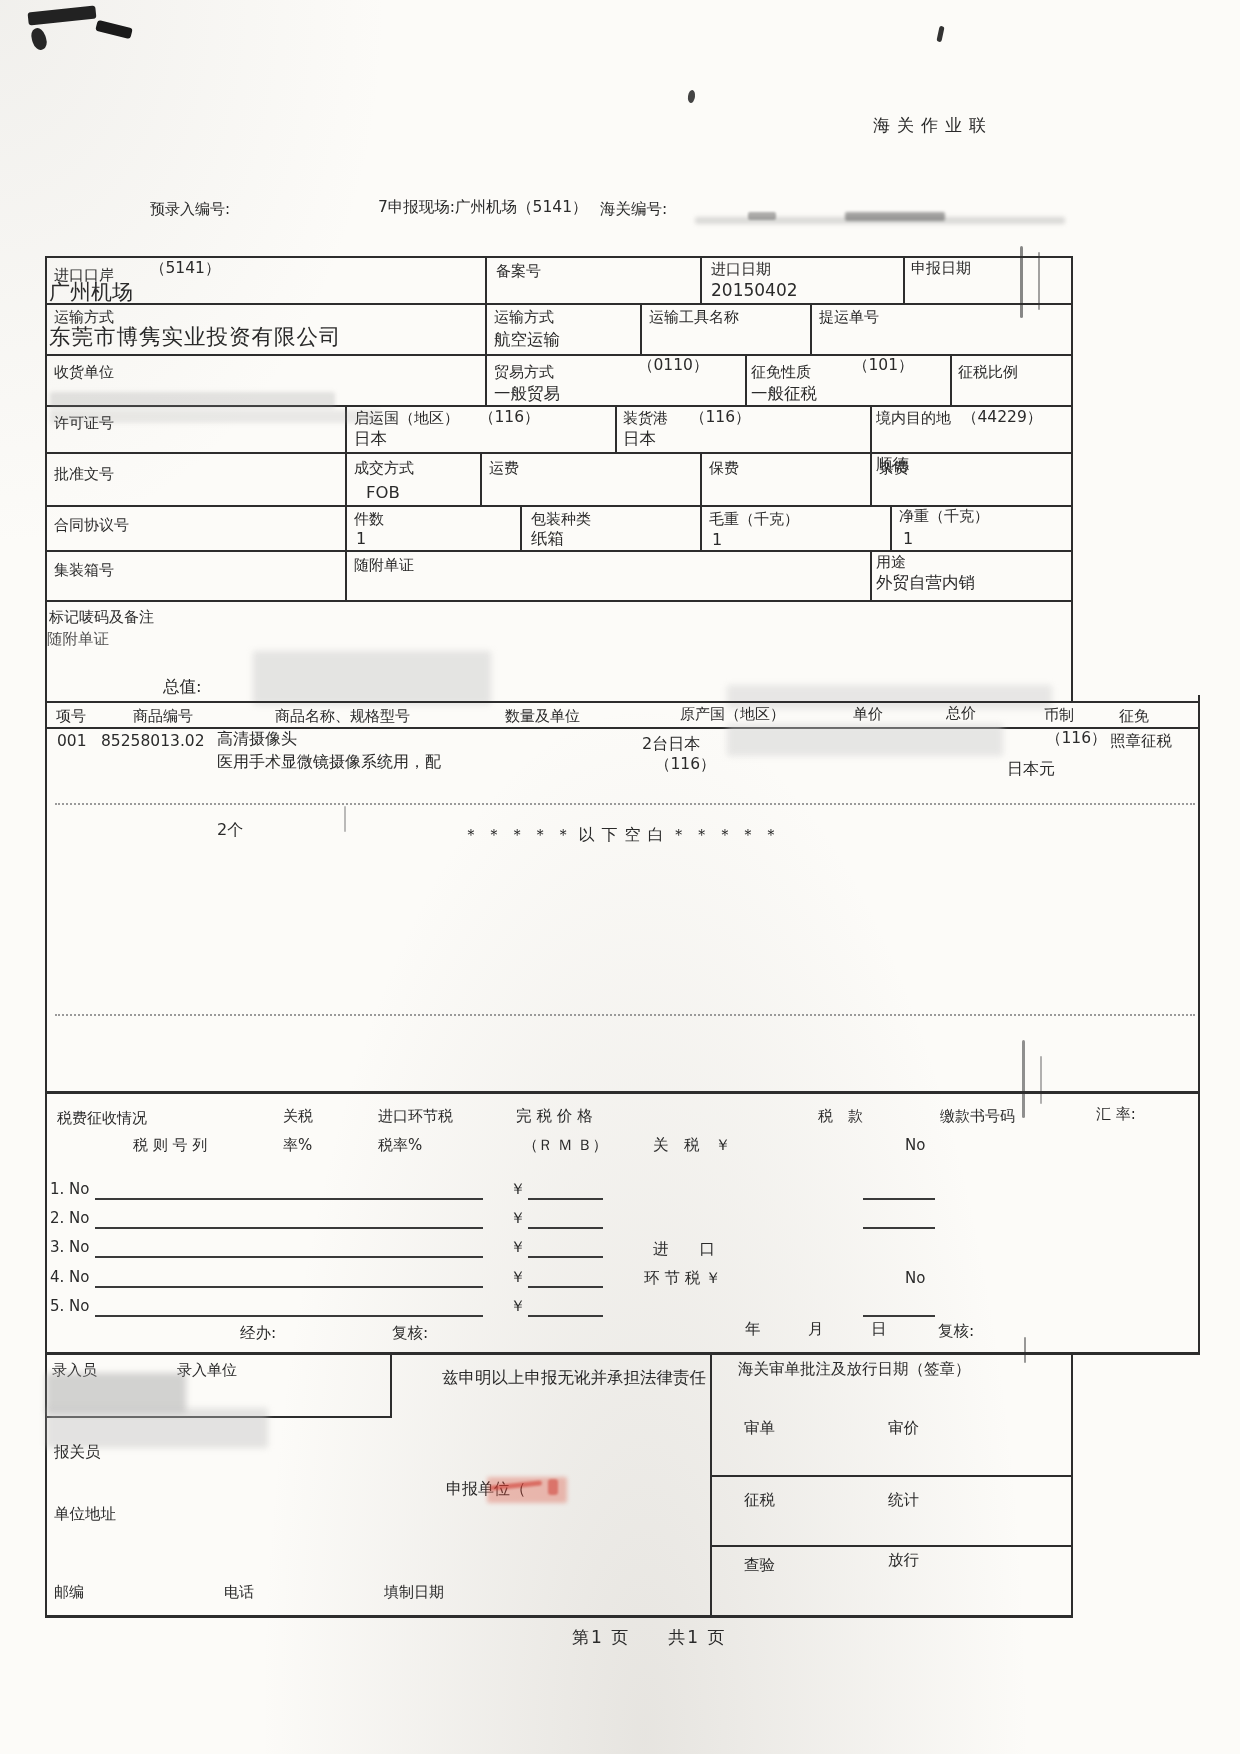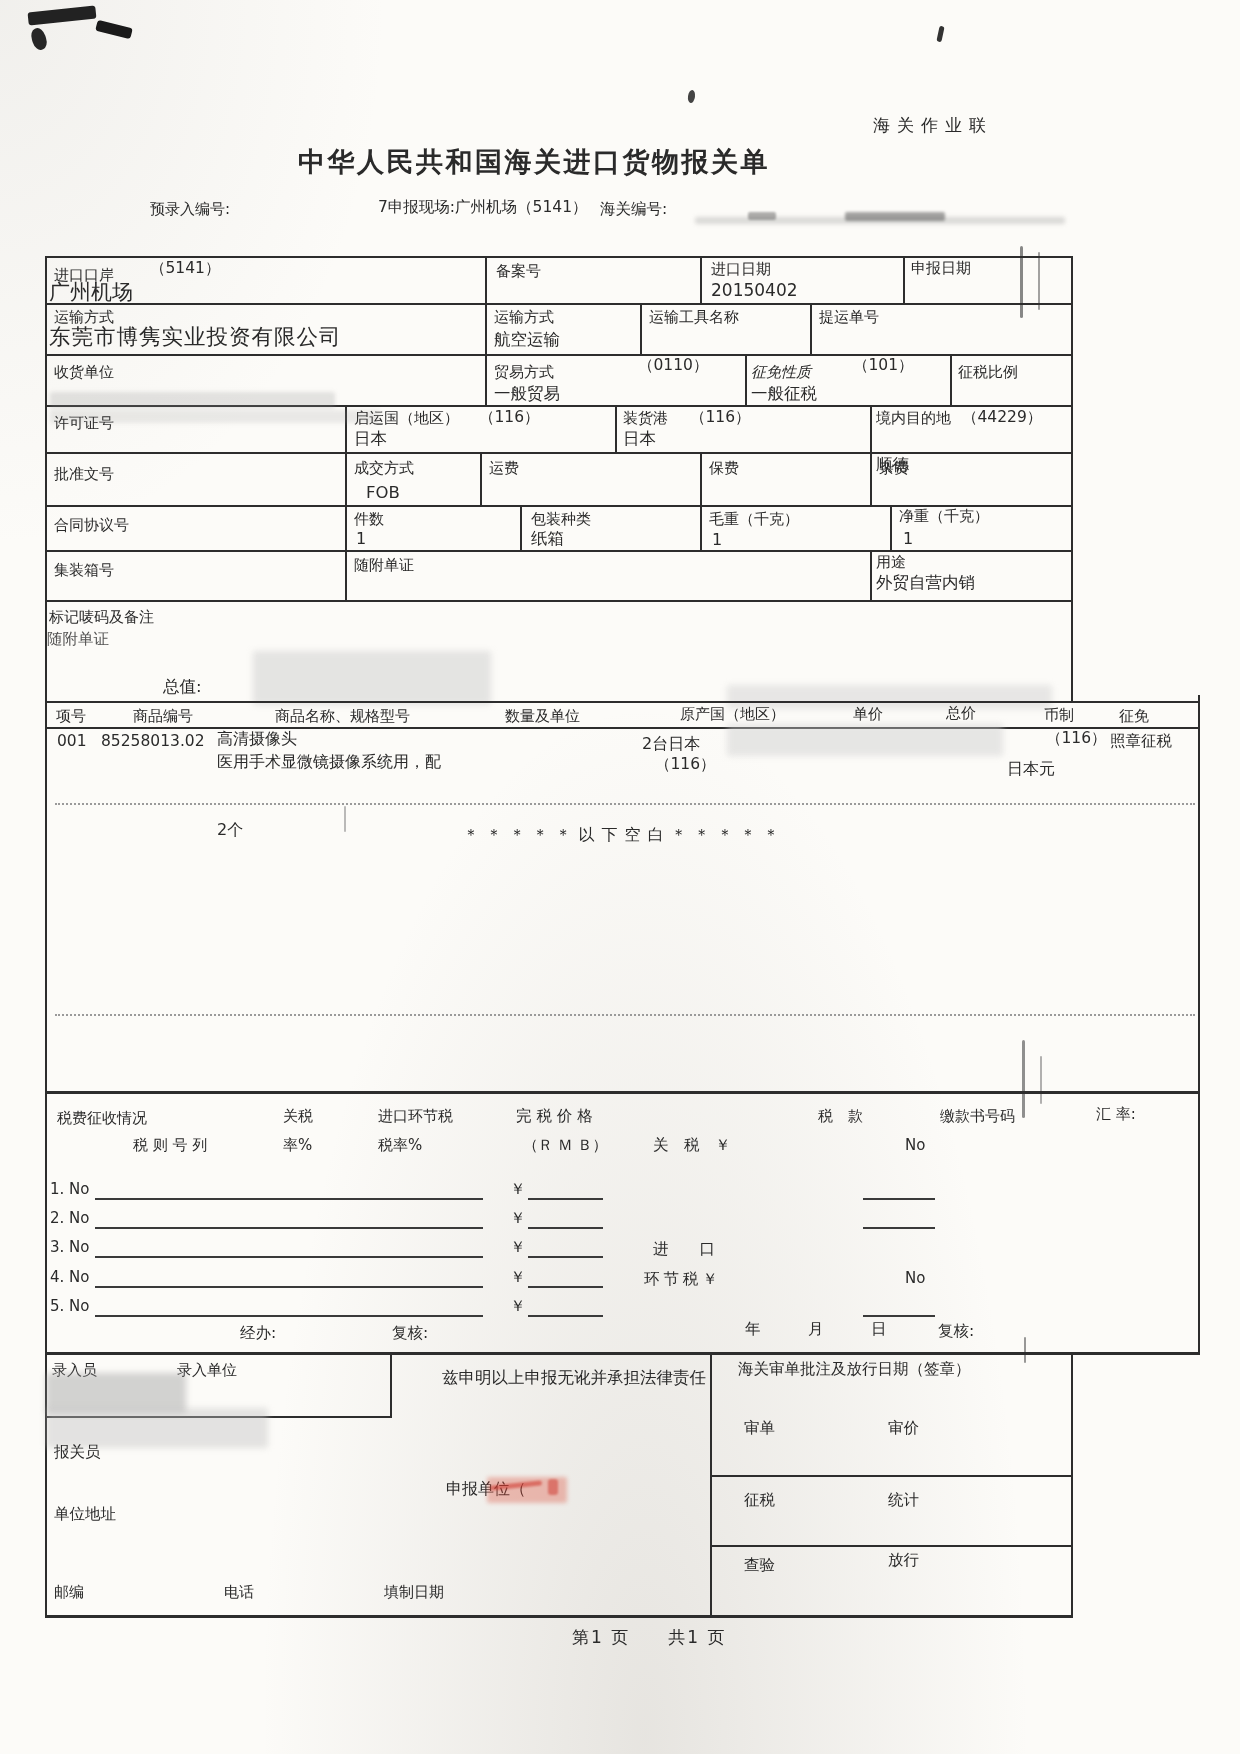--- a/index.html
+++ b/index.html
@@ -35,21 +35,20 @@
   <div class="mark" style="left:1038px;top:252px;width:2px;height:58px;background:#666;opacity:.6;"></div>
   <div class="mark" style="left:1022px;top:1040px;width:3px;height:78px;background:#555;opacity:.65;"></div>
   <div class="mark" style="left:1040px;top:1056px;width:2px;height:48px;background:#666;opacity:.5;"></div>
   <div class="mark" style="left:1024px;top:1337px;width:2px;height:26px;background:#555;opacity:.6;"></div>
   <div class="mark" style="left:344px;top:806px;width:2px;height:26px;background:#777;opacity:.5;"></div>
   <div class="blur" style="left:695px;top:217px;width:370px;height:7px;background:rgba(120,120,120,.25);filter:blur(2px);"></div>
   <div class="blur" style="left:845px;top:212px;width:100px;height:9px;background:rgba(60,60,60,.45);filter:blur(1.5px);"></div>
   <div class="blur" style="left:748px;top:212px;width:28px;height:8px;background:rgba(60,60,60,.4);filter:blur(1px);"></div>
 
   <span class="t" style="left:873px;top:116px;font-size:17px;letter-spacing:7px;">海关作业联</span>
-  <span class="t title" style="left:298px;top:146px;font-size:27px;">中华人民共和国海关进口货物报关单</span>
   <span class="t" style="left:150px;top:201px;font-size:15px;">预录入编号:</span>
   <span class="t" style="left:378px;top:199px;font-size:15.5px;">7申报现场:广州机场（5141）</span>
   <span class="t" style="left:600px;top:201px;font-size:15.5px;">海关编号:</span>
 
   <div class="ln" style="left:45px;top:256px;width:1028px;height:2px;"></div>
   <div class="ln" style="left:45px;top:303px;width:1028px;height:2px;"></div>
   <div class="ln" style="left:45px;top:354px;width:1028px;height:2px;"></div>
   <div class="ln" style="left:45px;top:405px;width:1028px;height:2px;"></div>
   <div class="ln" style="left:45px;top:452px;width:1028px;height:2px;"></div>
   <div class="ln" style="left:45px;top:505px;width:1028px;height:2px;"></div>
@@ -89,21 +88,21 @@
   <span class="t" style="left:494px;top:331px;font-size:16.5px;">航空运输</span>
   <span class="t" style="left:649px;top:309px;font-size:15px;">运输工具名称</span>
   <span class="t" style="left:819px;top:309px;font-size:15px;">提运单号</span>
 
   <span class="t" style="left:54px;top:364px;font-size:15px;">收货单位</span>
   <div class="blur" style="left:50px;top:392px;width:285px;height:16px;background:rgba(150,150,150,.25);filter:blur(2px);"></div>
   <div class="blur" style="left:50px;top:410px;width:330px;height:13px;background:rgba(150,150,150,.18);filter:blur(2px);"></div>
   <span class="t" style="left:494px;top:364px;font-size:15px;">贸易方式</span>
   <span class="t" style="left:638px;top:357px;font-size:15.5px;">（0110）</span>
   <span class="t" style="left:494px;top:385px;font-size:16.5px;">一般贸易</span>
-  <span class="t" style="left:751px;top:364px;font-size:15px;font-style:italic;">征免性质</span>
+  <span class="t" style="left:751px;top:364px;font-size:15px;">征免性质</span>
   <span class="t" style="left:853px;top:357px;font-size:15.5px;">（101）</span>
   <span class="t" style="left:751px;top:385px;font-size:16.5px;">一般征税</span>
   <span class="t" style="left:958px;top:364px;font-size:15px;">征税比例</span>
 
   <span class="t" style="left:54px;top:415px;font-size:15px;">许可证号</span>
   <span class="t" style="left:354px;top:410px;font-size:15px;">启运国（地区）</span>
   <span class="t" style="left:479px;top:409px;font-size:15.5px;">（116）</span>
   <span class="t" style="left:354px;top:430px;font-size:16.5px;">日本</span>
   <span class="t" style="left:623px;top:410px;font-size:15px;">装货港</span>
   <span class="t" style="left:690px;top:409px;font-size:15.5px;">（116）</span>
@@ -201,21 +200,21 @@
   <span class="t" style="left:510px;top:1298px;font-size:15.5px;">￥</span>
   <div class="ln soft" style="left:528px;top:1198px;width:75px;height:2px;"></div>
   <div class="ln soft" style="left:528px;top:1227px;width:75px;height:2px;"></div>
   <div class="ln soft" style="left:528px;top:1256px;width:75px;height:2px;"></div>
   <div class="ln soft" style="left:528px;top:1286px;width:75px;height:2px;"></div>
   <div class="ln soft" style="left:528px;top:1315px;width:75px;height:2px;"></div>
   <div class="ln soft" style="left:863px;top:1198px;width:72px;height:2px;"></div>
   <div class="ln soft" style="left:863px;top:1227px;width:72px;height:2px;"></div>
   <div class="ln soft" style="left:863px;top:1315px;width:72px;height:2px;"></div>
   <span class="t" style="left:653px;top:1241px;font-size:15.5px;">进　　口</span>
-  <span class="t" style="left:644px;top:1270px;font-size:15.5px;font-family:Liberation Serif, serif;">环 节 税 ￥</span>
+  <span class="t" style="left:644px;top:1270px;font-size:15.5px;">环 节 税 ￥</span>
   <span class="t" style="left:905px;top:1270px;font-size:15px;">No</span>
   <span class="t" style="left:240px;top:1325px;font-size:15.5px;">经办:</span>
   <span class="t" style="left:392px;top:1325px;font-size:15.5px;">复核:</span>
   <span class="t" style="left:745px;top:1321px;font-size:15.5px;">年</span>
   <span class="t" style="left:808px;top:1321px;font-size:15.5px;">月</span>
   <span class="t" style="left:871px;top:1321px;font-size:15.5px;">日</span>
   <span class="t" style="left:938px;top:1323px;font-size:15.5px;">复核:</span>
 
   <div class="ln" style="left:45px;top:1352px;width:1153px;height:3px;"></div>
   <div class="ln" style="left:710px;top:1352px;width:2px;height:265px;"></div>

